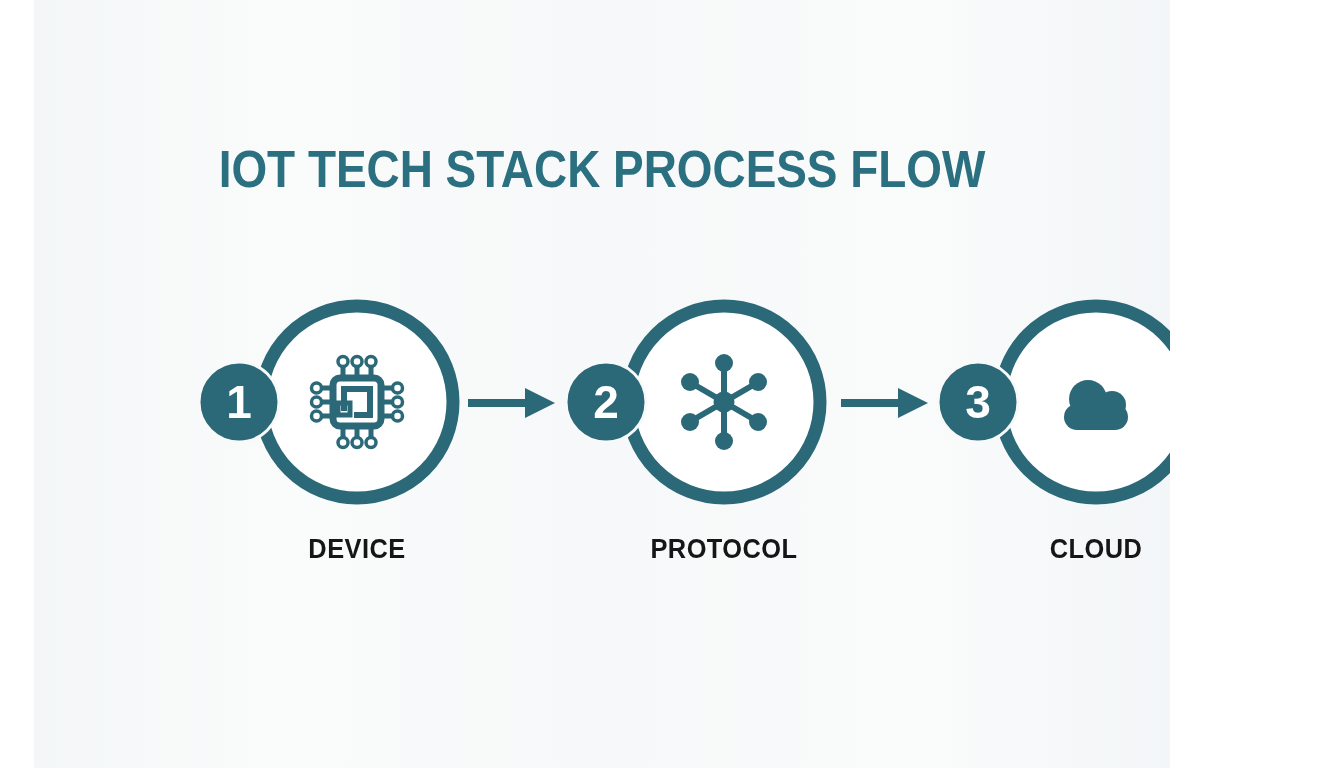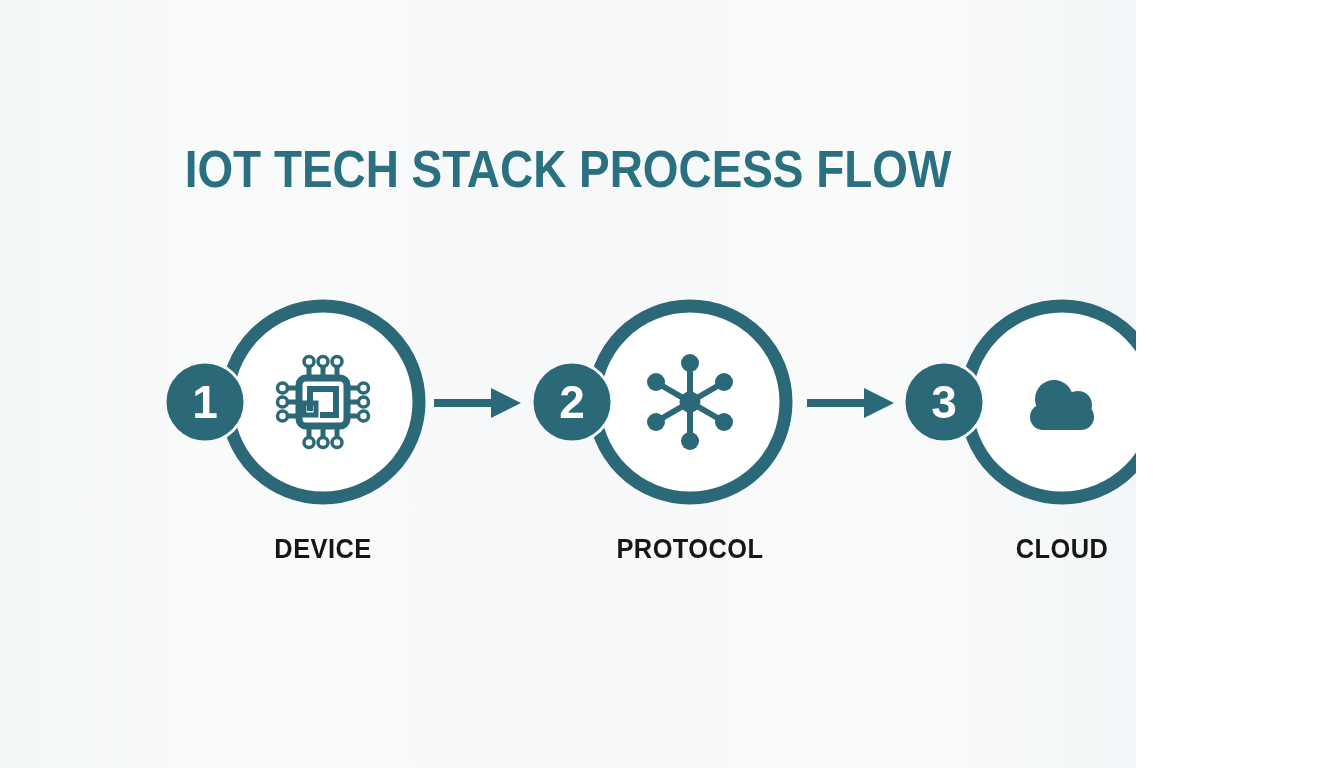--- a/index.html
+++ b/index.html
@@ -3,20 +3,21 @@
 <meta charset="utf-8">
 <style>
   html,body { margin:0; padding:0; }
   .canvas {
     position: relative;
     width: 1136px;
     height: 768px;
     overflow: hidden;
     background: linear-gradient(90deg,#f4f7f8 0%,#fafbfb 22%,#f6f8f9 50%,#fafbfb 78%,#f3f6f8 100%);
     font-family: "Liberation Sans", sans-serif;
+    margin-left: 34px;
   }
   .title {
     position: absolute;
     top: 140px;
     left: 0;
     width: 100%;
     text-align: center;
     font-size: 51px;
     font-weight: 700;
     color: #2a7080;

